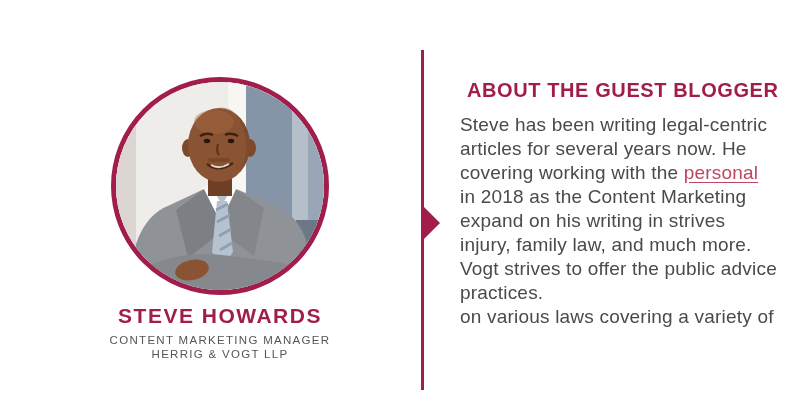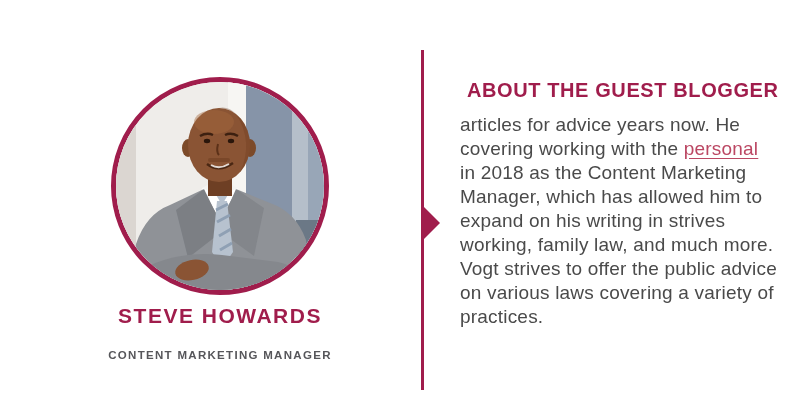--- a/index.html
+++ b/index.html
@@ -31,21 +31,21 @@
   .author-block{
     position:absolute;left:0;top:304px;width:440px;
     text-align:center;
   }
   .author-name{
     font-size:21px;font-weight:700;
     color:var(--brand);
     letter-spacing:1.5px;
     line-height:24px;
   }
-  .author-roles{margin-top:20px;font-weight:bold;}
+  .author-roles{margin-top:5px;}
   .author-role{
     font-size:11.5px;
     color:var(--muted-text);
     letter-spacing:1.3px;
     line-height:14px;
   }
   
   .v-line{
     position:absolute;left:421px;top:50px;
     width:3px;height:340px;
@@ -130,34 +130,35 @@
       <rect x="92" y="76" width="22" height="4" fill="#5b3018" opacity="0.35" rx="2"></rect>
       <path d="M91,82 Q103,91 117,81" stroke="#4a2713" stroke-width="2.5" fill="none"></path>
       <path d="M95,83 Q103,88 113,82" stroke="#ffffff" stroke-width="2" fill="none" opacity="0.8"></path>
     </svg>
   </div>
 
   <div class="author-block">
     <div class="author-name">STEVE HOWARDS</div>
     <div class="author-roles">
       <div class="author-role">CONTENT MARKETING MANAGER</div>
+      <div class="author-role">HERRIG &amp; VOGT LLP</div>
     </div>
   </div>
 
   <div class="v-line"></div>
   <div class="arrow-right"></div>
 
   <div class="about-col">
     <div class="about-heading">ABOUT THE GUEST BLOGGER</div>
     <div class="about-paragraph">
-        <div class="p-line"><span>articles for advice years now. He</span></div>
+        <div class="p-line"><span>Steve has been writing legal-centric</span></div>
+        <div class="p-line"><span>articles for several years now. He</span></div>
         <div class="p-line"><span>covering working with the </span><a href="#">personal</a></div>
         <div class="p-line"><span>in 2018 as the Content Marketing</span></div>
-        <div class="p-line"><span>Manager, which has allowed him to</span></div>
         <div class="p-line"><span>expand on his writing in strives</span></div>
-        <div class="p-line"><span>working, family law, and much more.</span></div>
+        <div class="p-line"><span>injury, family law, and much more.</span></div>
         <div class="p-line"><span>Vogt strives to offer the public advice</span></div>
+        <div class="p-line"><span>practices.</span></div>
         <div class="p-line"><span>on various laws covering a variety of</span></div>
-        <div class="p-line"><span>practices.</span></div>
       </div>
   </div>
 
 </div>
 
 </body></html>

